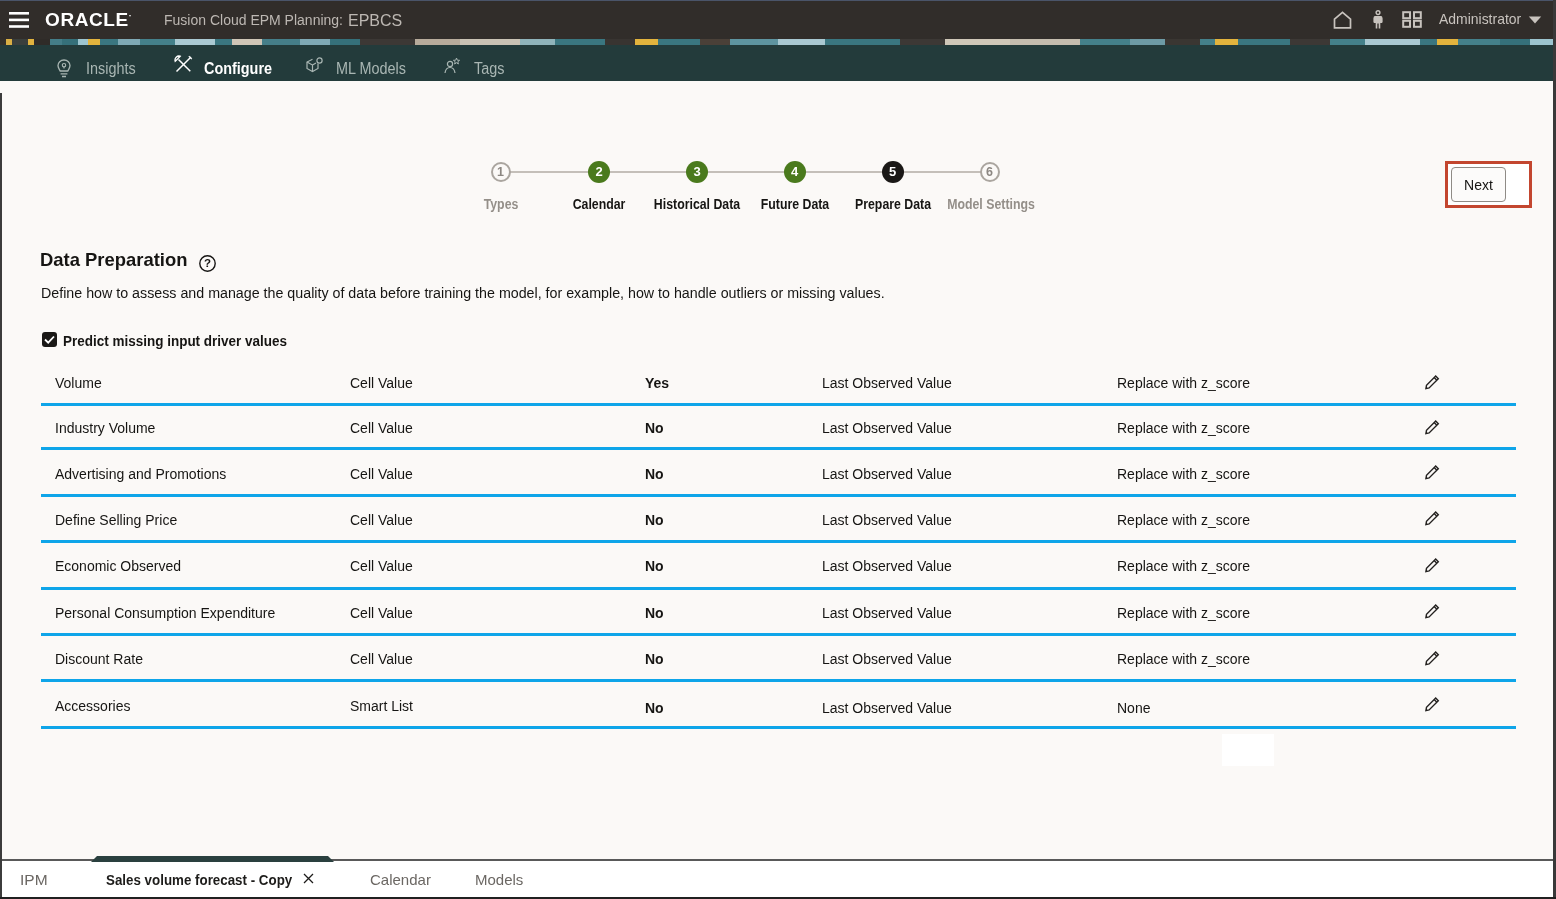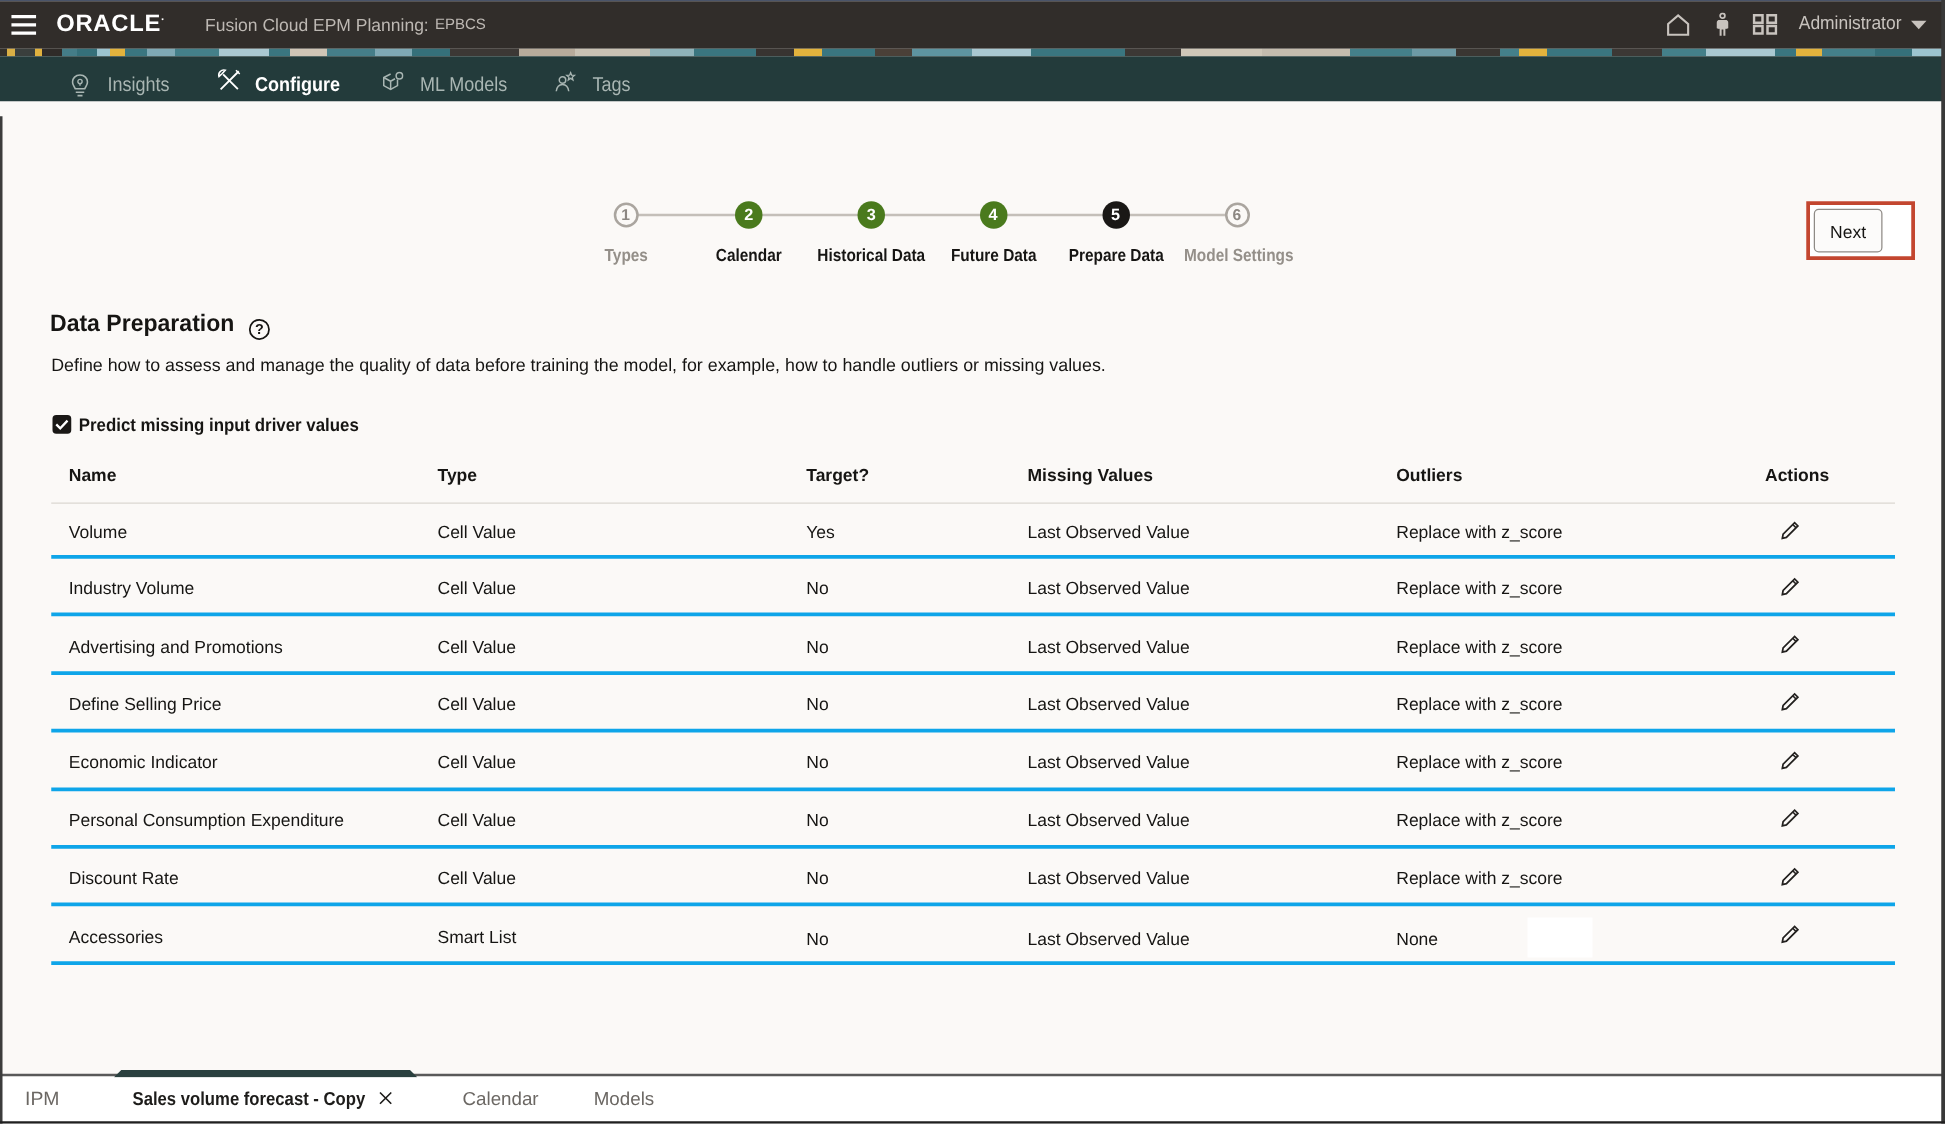--- a/index.html
+++ b/index.html
@@ -47,21 +47,21 @@
 #cbx { position:absolute; left:42px; top:332px; width:15px; height:15px; background:#1a1816; border-radius:3px; }
 #cbxlabel { position:absolute; left:63px; top:333px; font-size:14.5px; font-weight:bold; transform:scaleX(0.93); transform-origin:0 0; }
 
 
 #tbl { position:absolute; left:41px; top:360px; width:1475px; }
 .trow { position:relative; width:1475px; height:46.4px; border-bottom:3px solid #0ea5e9; }
 .trow.head { height:43px; border-bottom:1px solid #dbd7d2; }
 #tbl .trow:nth-child(2) { height:44px; }
 .cell { position:absolute; top:calc(50% + 1.5px); transform:translateY(-50%); font-size:14px; white-space:nowrap; }
 .head .cell { font-weight:bold; top:calc(50% - 1px); }
-.c1{left:14px;} .c2{left:309px;} .c3{left:604px;} .c4{left:781px;} .c5{left:1076px;} .c6{left:1371px;}
+.c1{left:14px;} .c2{left:309px;} .c3{left:604px;font-weight:bold;} .c4{left:781px;} .c5{left:1076px;} .c6{left:1371px;}
 .pencil { position:absolute; left:1381px; top:50%; transform:translateY(-50%); }
 #tbl .trow:last-child .c3, #tbl .trow:last-child .c4, #tbl .trow:last-child .c5 { top:calc(50% + 3.5px); }
 #whitepatch { position:absolute; left:1222px; top:734px; width:52px; height:32px; background:#ffffff; }
 
 
 #bbline { position:absolute; left:0; top:859px; width:1556px; height:1.5px; background:#595959; }
 #tabind { position:absolute; left:91px; top:856px; width:243px; height:6px; background:#2a403f;
   clip-path:polygon(0 100%, 6px 0, 237px 0, 100% 100%); }
 .btab { position:absolute; top:861px; height:37px; line-height:37px; font-size:15px; color:#6b6763; z-index:5; }
 .btab.active { color:#1d1c1a; font-weight:bold; font-size:15px; transform:scaleX(0.89); transform-origin:0 0; }
@@ -70,21 +70,21 @@
 <body>
 <div id="topline"></div>
 <div id="topbar">
   <svg class="abs" style="left:9px;top:11px;" width="20" height="16" viewBox="0 0 20 16">
     <rect x="0" y="0" width="20" height="2.6" fill="#fff"></rect>
     <rect x="0" y="6.6" width="20" height="2.6" fill="#fff"></rect>
     <rect x="0" y="13.2" width="20" height="2.6" fill="#fff"></rect>
   </svg>
   <div class="abs" style="left:45px;top:8px;font-size:19px;font-weight:bold;color:#fff;letter-spacing:0.6px;">ORACLE<span style="font-size:9px;vertical-align:7px;">·</span></div>
   <div class="abs" style="left:164px;top:11px;font-size:14px;color:#bdb8b3;">Fusion Cloud EPM Planning:</div>
-  <div class="abs" style="left:348px;top:11px;font-size:12px;color:#bdb8b3;">EPBCS</div>
+  <div class="abs" style="left:348px;top:11px;font-size:16px;color:#bdb8b3;">EPBCS</div>
 
   <svg class="abs" style="left:1333px;top:10px;" width="19" height="18" viewBox="0 0 19 18" fill="none" stroke="#c8c3be" stroke-width="1.7">
     <path d="M1.5 8.2 L9.5 1.3 L17.5 8.2 L17.5 16.8 L1.5 16.8 Z"></path>
   </svg>
   <svg class="abs" style="left:1371px;top:9px;" width="14" height="20" viewBox="0 0 14 20" fill="#c8c3be">
     <circle cx="7" cy="2.6" r="1.9" fill="none" stroke="#c8c3be" stroke-width="1.4"></circle>
     <path d="M4.6 6 L9.4 6 Q11.6 6 11.6 8.2 L11.6 12.6 L10 12.6 L10 6.8 L11 6.8 L11 13 L9.3 13 L9.3 18.6 L7.7 18.6 L7.7 13.6 L6.3 13.6 L6.3 18.6 L4.7 18.6 L4.7 13 L3 13 L3 6.8 L4 6.8 L4 12.6 L2.4 12.6 L2.4 8.2 Q2.4 6 4.6 6 Z"></path>
     <rect x="3.6" y="6" width="6.8" height="6.6"></rect>
   </svg>
   <svg class="abs" style="left:1402px;top:10px;" width="20" height="17" viewBox="0 0 20 17" fill="none" stroke="#c8c3be" stroke-width="2">
@@ -155,28 +155,20 @@
     <text x="8.5" y="12.4" text-anchor="middle" font-size="11.5" font-weight="bold" fill="#161513" font-family="Liberation Sans">?</text>
   </svg>
   <div id="desc">Define how to assess and manage the quality of data before training the model, for example, how to handle outliers or missing values.</div>
   <div id="cbx">
     <svg width="15" height="15" viewBox="0 0 15 15">
         <path d="M3 7.5 L6.2 10.7 L12 4.5" fill="none" stroke="#fff" stroke-width="1.8"></path>
       </svg>
   </div>
   <div id="cbxlabel">Predict missing input driver values</div>
   <div id="tbl">
-    <div class="trow head">
-      <div class="cell c1">Name</div>
-        <div class="cell c2">Type</div>
-        <div class="cell c3">Target?</div>
-      <div class="cell c4">Missing Values</div>
-        <div class="cell c5">Outliers</div>
-        <div class="cell c6">Actions</div>
-    </div>
     <div class="trow">
         <div class="cell c1">Volume</div>
         <div class="cell c2">Cell Value</div>
         <div class="cell c3">Yes</div>
         <div class="cell c4">Last Observed Value</div>
         <div class="cell c5">Replace with z_score</div>
         <svg class="pencil" width="20" height="20" viewBox="0 0 20 20" fill="none" stroke="#23211f" stroke-width="1.4">
           <path d="M3.9 16.6 L4.5 13.3 L13.7 4.1 L16.3 6.7 L7.1 15.9 Z M12.2 5.6 L14.8 8.2"></path>
         </svg>
       </div>
@@ -204,21 +196,21 @@
         <div class="cell c1">Define Selling Price</div>
         <div class="cell c2">Cell Value</div>
         <div class="cell c3">No</div>
         <div class="cell c4">Last Observed Value</div>
         <div class="cell c5">Replace with z_score</div>
         <svg class="pencil" width="20" height="20" viewBox="0 0 20 20" fill="none" stroke="#23211f" stroke-width="1.4">
           <path d="M3.9 16.6 L4.5 13.3 L13.7 4.1 L16.3 6.7 L7.1 15.9 Z M12.2 5.6 L14.8 8.2"></path>
         </svg>
       </div>
     <div class="trow">
-        <div class="cell c1">Economic Indicator</div>
+        <div class="cell c1">Economic Observed</div>
         <div class="cell c2">Cell Value</div>
         <div class="cell c3">No</div>
         <div class="cell c4">Last Observed Value</div>
         <div class="cell c5">Replace with z_score</div>
         <svg class="pencil" width="20" height="20" viewBox="0 0 20 20" fill="none" stroke="#23211f" stroke-width="1.4">
           <path d="M3.9 16.6 L4.5 13.3 L13.7 4.1 L16.3 6.7 L7.1 15.9 Z M12.2 5.6 L14.8 8.2"></path>
         </svg>
       </div>
     <div class="trow">
         <div class="cell c1">Personal Consumption Expenditure</div>

